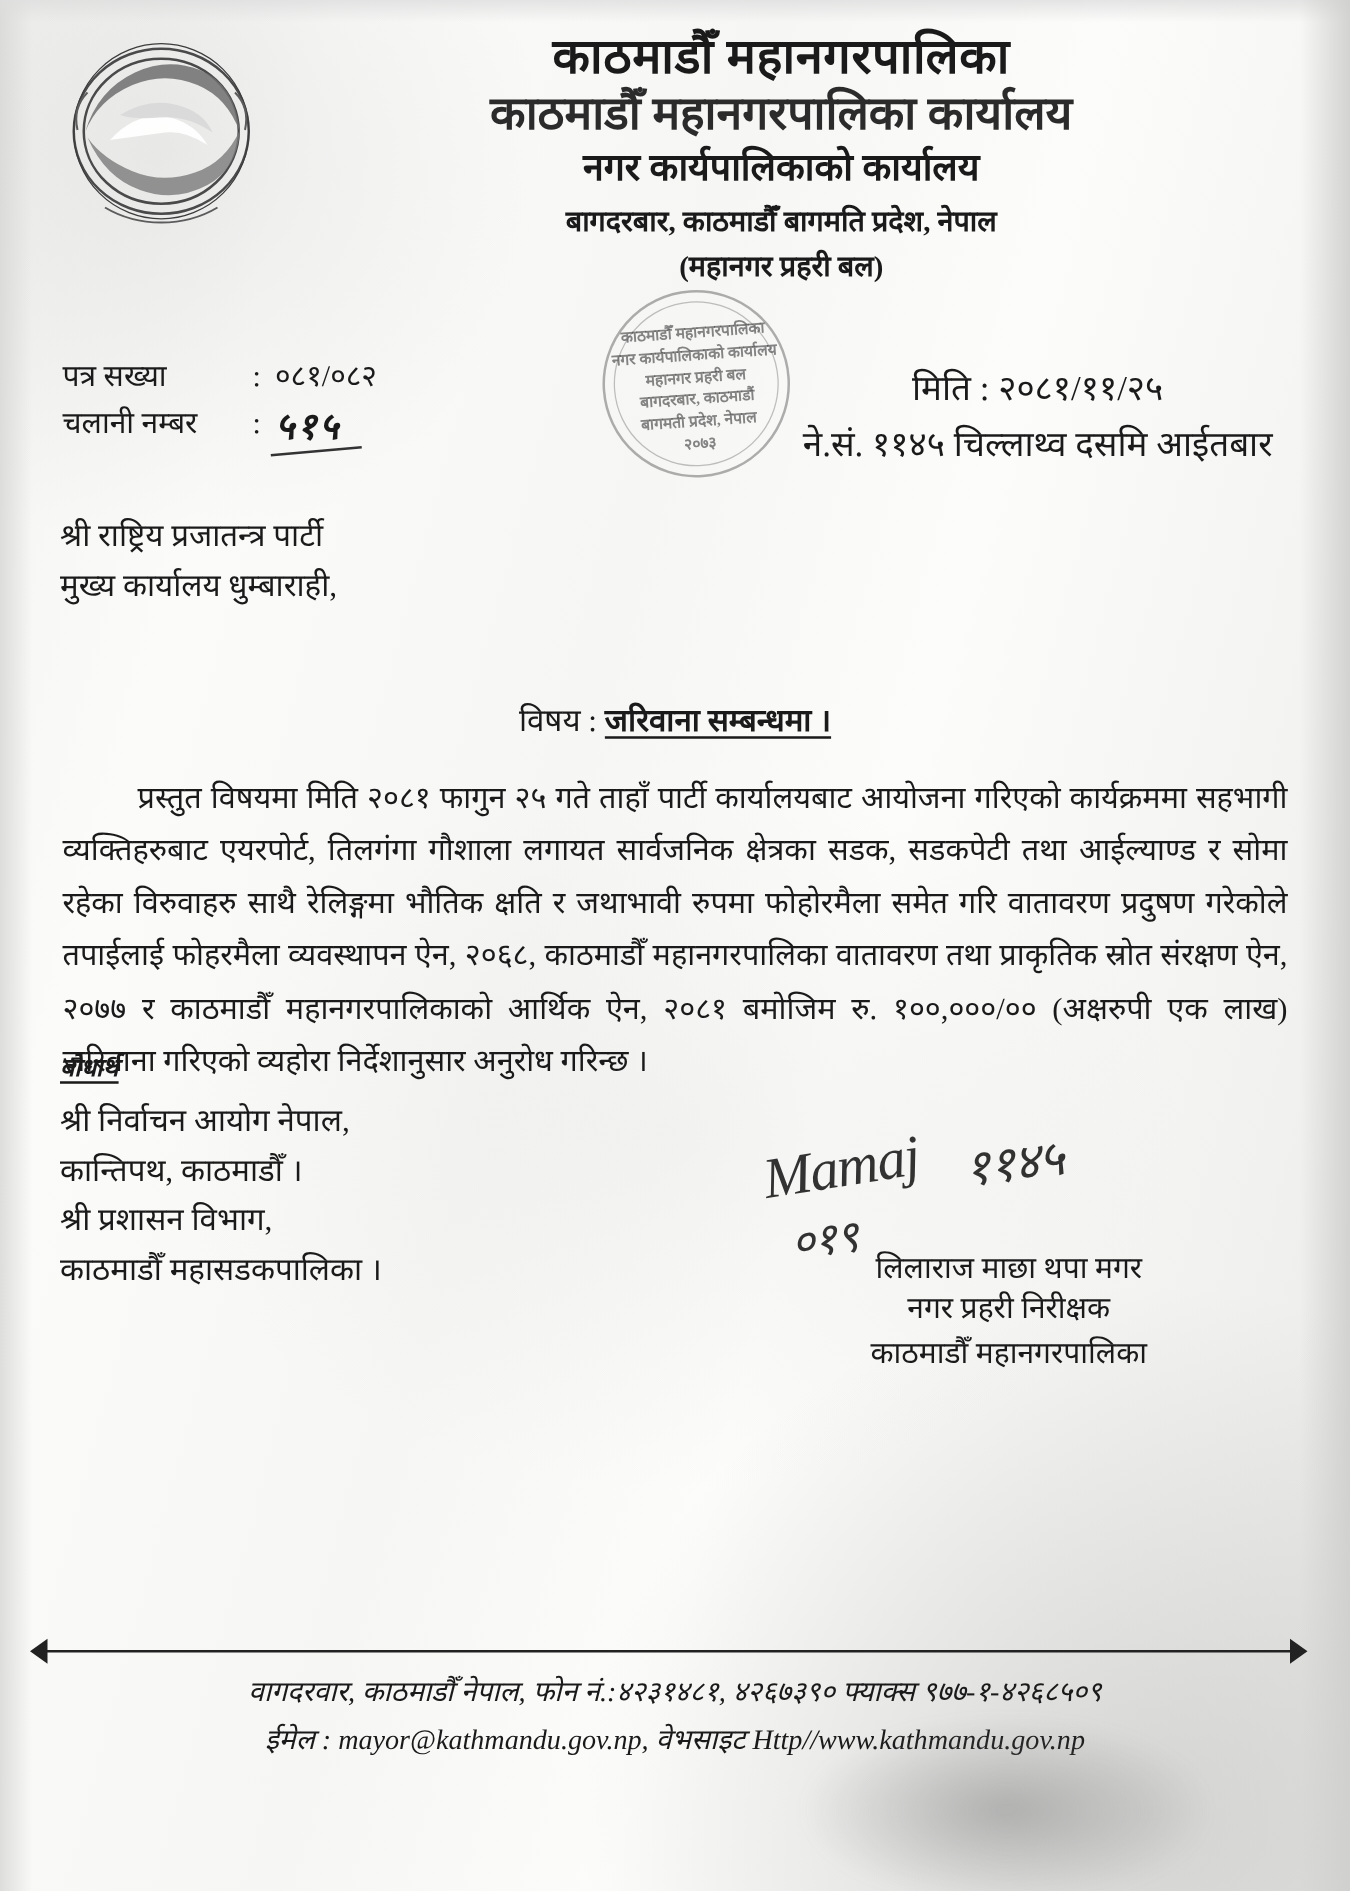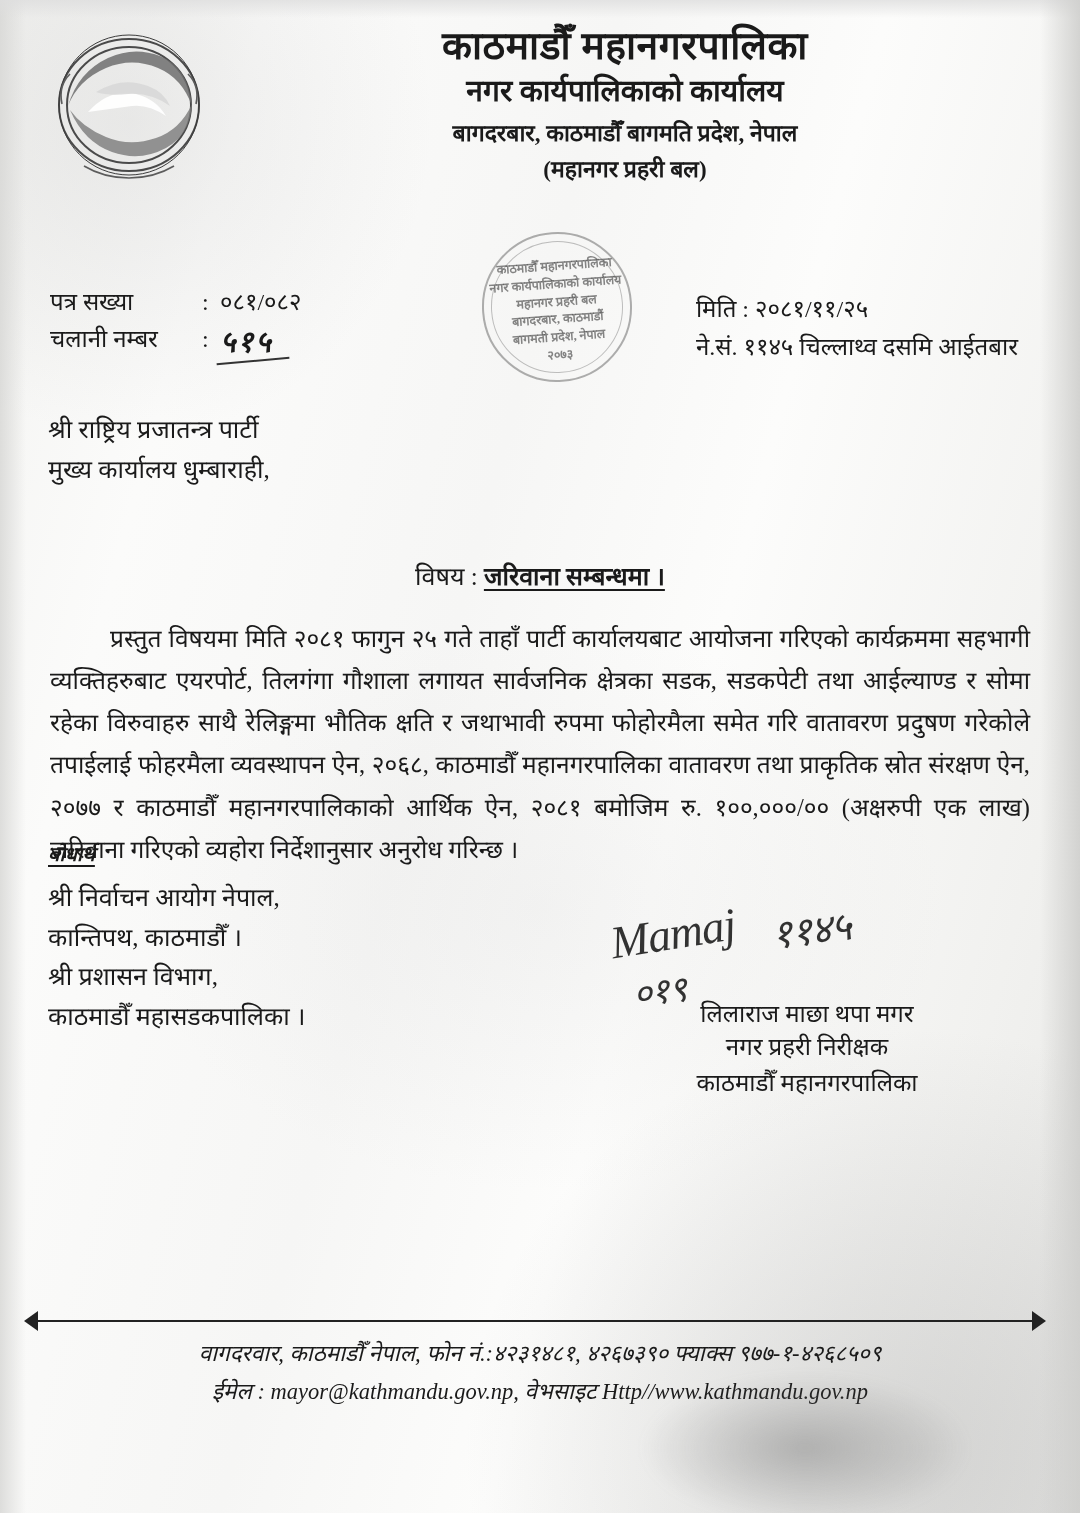--- a/index.html
+++ b/index.html
@@ -149,23 +149,23 @@
     right: -16px;
     bottom: 4px;
     height: 12px;
     border-bottom: 2px solid #333;
     transform: rotate(-5deg);
   }
   .meta-right {
     position: absolute;
     right: 62px;
     top: 290px;
-    font-size: 24px;
+    font-size: 28px;
     line-height: 1.6;
-    text-align: left;
+    text-align: center;
   }
 
   
   .recipient {
     position: absolute;
     left: 48px;
     top: 410px;
     font-size: 25px;
     line-height: 1.58;
   }
@@ -328,20 +328,21 @@
       <g stroke="#5c5c5c" stroke-width="1.6" fill="none">
         <path d="M18 84 q-4 -18 8 -30"></path>
         <path d="M152 84 q4 -18 -8 -30"></path>
         <path d="M40 146 q20 12 45 12 q25 0 45 -12"></path>
       </g>
     </svg>
   </div>
 
   <div class="header-block">
     <div class="org-name">काठमाडौँ महानगरपालिका</div>
+    <div class="org-name-2">काठमाडौँ महानगरपालिका कार्यालय</div>
     <div class="office-line">नगर कार्यपालिकाको कार्यालय</div>
     <div class="address-line">बागदरबार, काठमाडौँ बागमति प्रदेश, नेपाल</div>
     <div class="dept-line">(महानगर प्रहरी बल)</div>
   </div>
 
   <div class="seal">
     <div>काठमाडौँ महानगरपालिका</div>
     <div>नगर कार्यपालिकाको कार्यालय</div>
     <div>महानगर प्रहरी बल</div>
     <div>बागदरबार, काठमाडौं</div>

